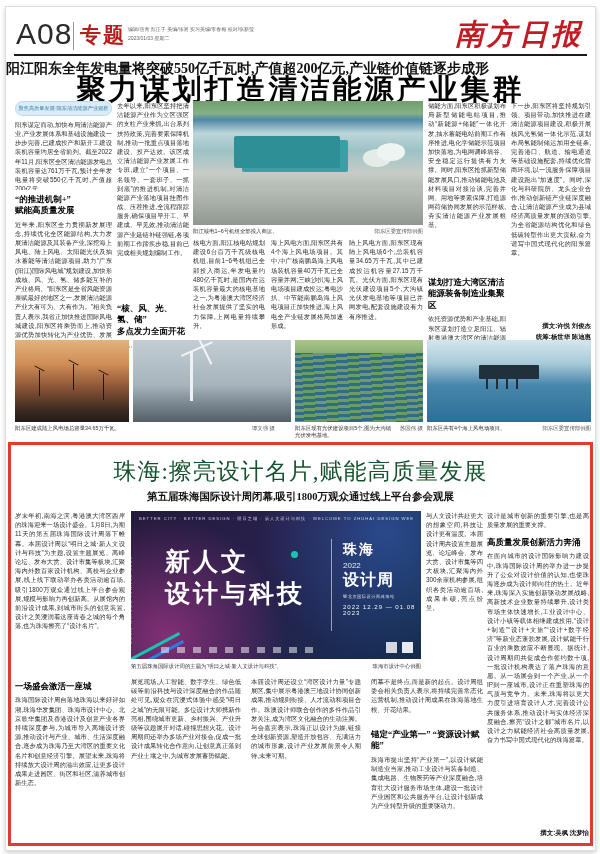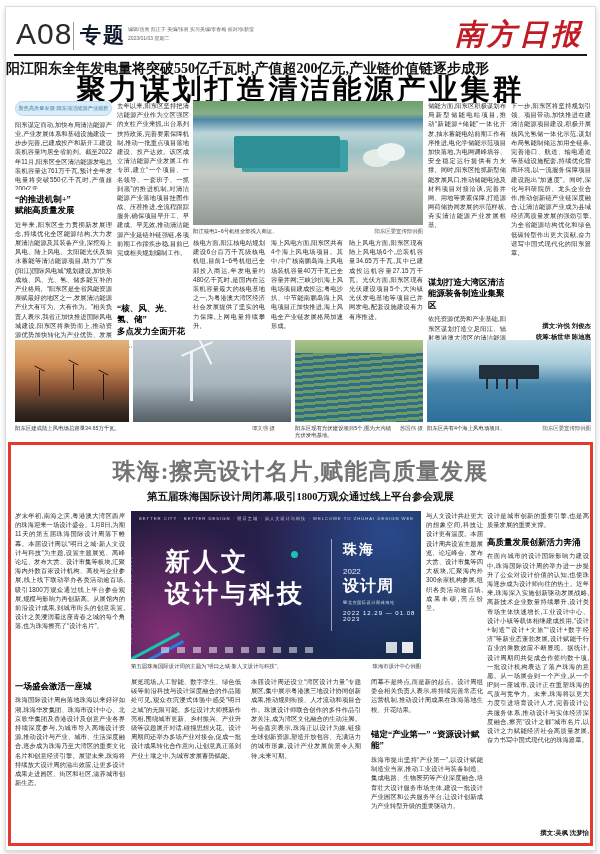--- a/index.html
+++ b/index.html
@@ -3,21 +3,21 @@
 <meta charset="utf-8">
 <style>
   html,body{margin:0;padding:0;background:#f4f4f4;}
   .canvas{position:relative;width:600px;height:854px;background:#fff;overflow:hidden;
           font-family:"Liberation Sans",sans-serif;}
   .paper{position:absolute;left:5px;top:6px;width:589px;height:843px;background:#fff;
          border:1px solid #ddd;box-shadow:0 2px 5px rgba(0,0,0,.18);}
   
   .pageno{position:absolute;left:10px;top:10px;font-size:30px;color:#2b2b2b;letter-spacing:1px;}
   .hv{position:absolute;left:67px;top:15px;width:1px;height:28px;background:#999;}
-  .section{position:absolute;left:74px;top:14px;font-size:21px;color:#0f172a;font-weight:bold;letter-spacing:2px;}
+  .section{position:absolute;left:74px;top:14px;font-size:21px;color:#b91c1c;font-weight:bold;letter-spacing:2px;}
   .meta{position:absolute;left:122px;top:18px;font-size:5px;line-height:1.8;color:#666;}
   .masthead{position:absolute;right:12px;top:8px;font-family:"Liberation Serif",serif;
             font-size:29px;font-weight:bold;color:#c11c25;letter-spacing:3px;font-style:italic;margin-left:20px;}
   .hrule{position:absolute;left:8px;top:47px;width:573px;height:2px;background:#1a1a1a;}
   
   .kicker{position:absolute;left:0;top:53px;width:100%;font-size:14px;
           font-weight:bold;color:#111;font-family:"Liberation Serif",serif;}
   .headline{position:absolute;left:0;top:63px;width:100%;text-align:center;font-size:29px;
             font-weight:900;color:#050505;letter-spacing:3px;font-family:"Liberation Serif",serif;}
   .body{font-size:6.3px;line-height:1.46;text-align:justify;color:#2d2d2d;overflow:hidden;}
@@ -42,40 +42,40 @@
   .phB .mast{position:absolute;left:36%;top:14%;width:3px;height:60%;background:#eef2f4;}
   .phB .blade{position:absolute;left:30%;top:10%;width:34px;height:2px;background:#f2f5f7;transform:rotate(-24deg);}
   .phB .blade2{transform:rotate(64deg);left:34%;}
   .phC{background:repeating-linear-gradient(175deg,#2d6e85 0 3px,#6d9a66 3px 6px);}
   .phC .hill{position:absolute;left:0;top:0;width:100%;height:16%;background:linear-gradient(180deg,#aac48b,#8db077);}
   .phD{background:linear-gradient(180deg,#d4e6ec 0%,#a8cbd9 28%,#4886ab 55%,#2d6f99 100%);}
   .phD .plat{position:absolute;left:32%;top:30%;width:36%;height:18%;background:#20303c;border-radius:1px;}
   .phD .leg{position:absolute;left:36%;top:46%;width:2px;height:14%;background:#222f38;box-shadow:10px 0 0 #222f38,20px 0 0 #222f38,30px 0 0 #222f38;}
   
   .redbox{position:absolute;left:2px;top:435px;width:585px;height:404px;border:3px solid #e23a2e;background:#fff;box-sizing:border-box;}
-  .zhead{position:absolute;left:0;top:11px;width:100%;text-align:center;font-size:23px;font-weight:700;
-         color:#737373;letter-spacing:1px;font-family:"Liberation Serif",serif;}
+  .zhead{position:absolute;left:0;top:11px;width:100%;text-align:center;font-size:23px;font-weight:400;
+         color:#14532d;letter-spacing:1px;font-family:"Liberation Serif",serif;}
   .zsub{position:absolute;left:0;top:45px;width:100%;text-align:center;font-size:10.5px;font-weight:bold;
         color:#111;font-family:"Liberation Serif",serif;}
   
   .poster{position:absolute;left:120px;top:66px;width:290px;height:148px;overflow:hidden;
     background:radial-gradient(circle at 12% 85%,rgba(206,62,158,.55),transparent 42%),
                radial-gradient(circle at 88% 15%,rgba(64,120,224,.4),transparent 45%),
                linear-gradient(112deg,#241a3d 0%,#27204b 45%,#1b2a52 75%,#152c4b 100%);}
   .poster .topline{position:absolute;left:8px;top:5px;right:8px;font-size:4.2px;color:rgba(255,255,255,.75);
                    letter-spacing:1px;white-space:nowrap;overflow:hidden;}
   .poster .vside{position:absolute;left:2px;top:46px;font-size:4px;color:rgba(255,255,255,.6);
                  transform:rotate(90deg);transform-origin:left top;letter-spacing:1.5px;white-space:nowrap;}
   .poster .t1{position:absolute;left:34px;top:34px;font-size:25px;font-weight:900;color:#fff;letter-spacing:3px;}
   .poster .t2{position:absolute;left:34px;top:66px;font-size:25px;font-weight:900;color:#fff;letter-spacing:3px;}
   .poster .dot{position:absolute;left:160px;top:40px;width:7px;height:7px;border-radius:50%;background:#19c3b1;}
   .poster .vline{position:absolute;left:200px;top:28px;width:1px;height:92px;background:rgba(255,255,255,.55);}
   .logo{position:absolute;left:212px;top:30px;color:#fff;}
   .logo .city{font-size:14px;font-weight:900;letter-spacing:2px;}
-  .logo .yr{font-size:8px;opacity:.9;margin-top:8px;}
+  .logo .yr{font-size:8px;opacity:.9;margin-top:2px;}
   .logo .ev{font-size:16px;font-weight:900;letter-spacing:1px;}
   .logo .tg{font-size:4.2px;opacity:.8;margin-top:3px;letter-spacing:.5px;}
   .logo .dt{font-size:6px;margin-top:5px;letter-spacing:1px;opacity:.95;}
   .poster .rib1{position:absolute;left:-8px;bottom:10px;width:60px;height:3px;background:#19c3b1;transform:rotate(-28deg);}
   .poster .rib2{position:absolute;left:-4px;bottom:2px;width:60px;height:3px;background:#2a7de1;transform:rotate(-28deg);}
   .poster .partners{position:absolute;left:30px;bottom:6px;width:160px;height:6px;
        background:repeating-linear-gradient(90deg,rgba(255,255,255,.5) 0 8px,transparent 8px 16px);}
   .poster .qr{position:absolute;right:8px;bottom:6px;width:11px;height:11px;background:#fff;opacity:.9;
        box-shadow:-16px 0 0 rgba(255,255,255,.9);}
   .pcap{position:absolute;left:120px;top:218px;width:290px;font-size:5.4px;color:#333;display:flex;justify-content:space-between;}

